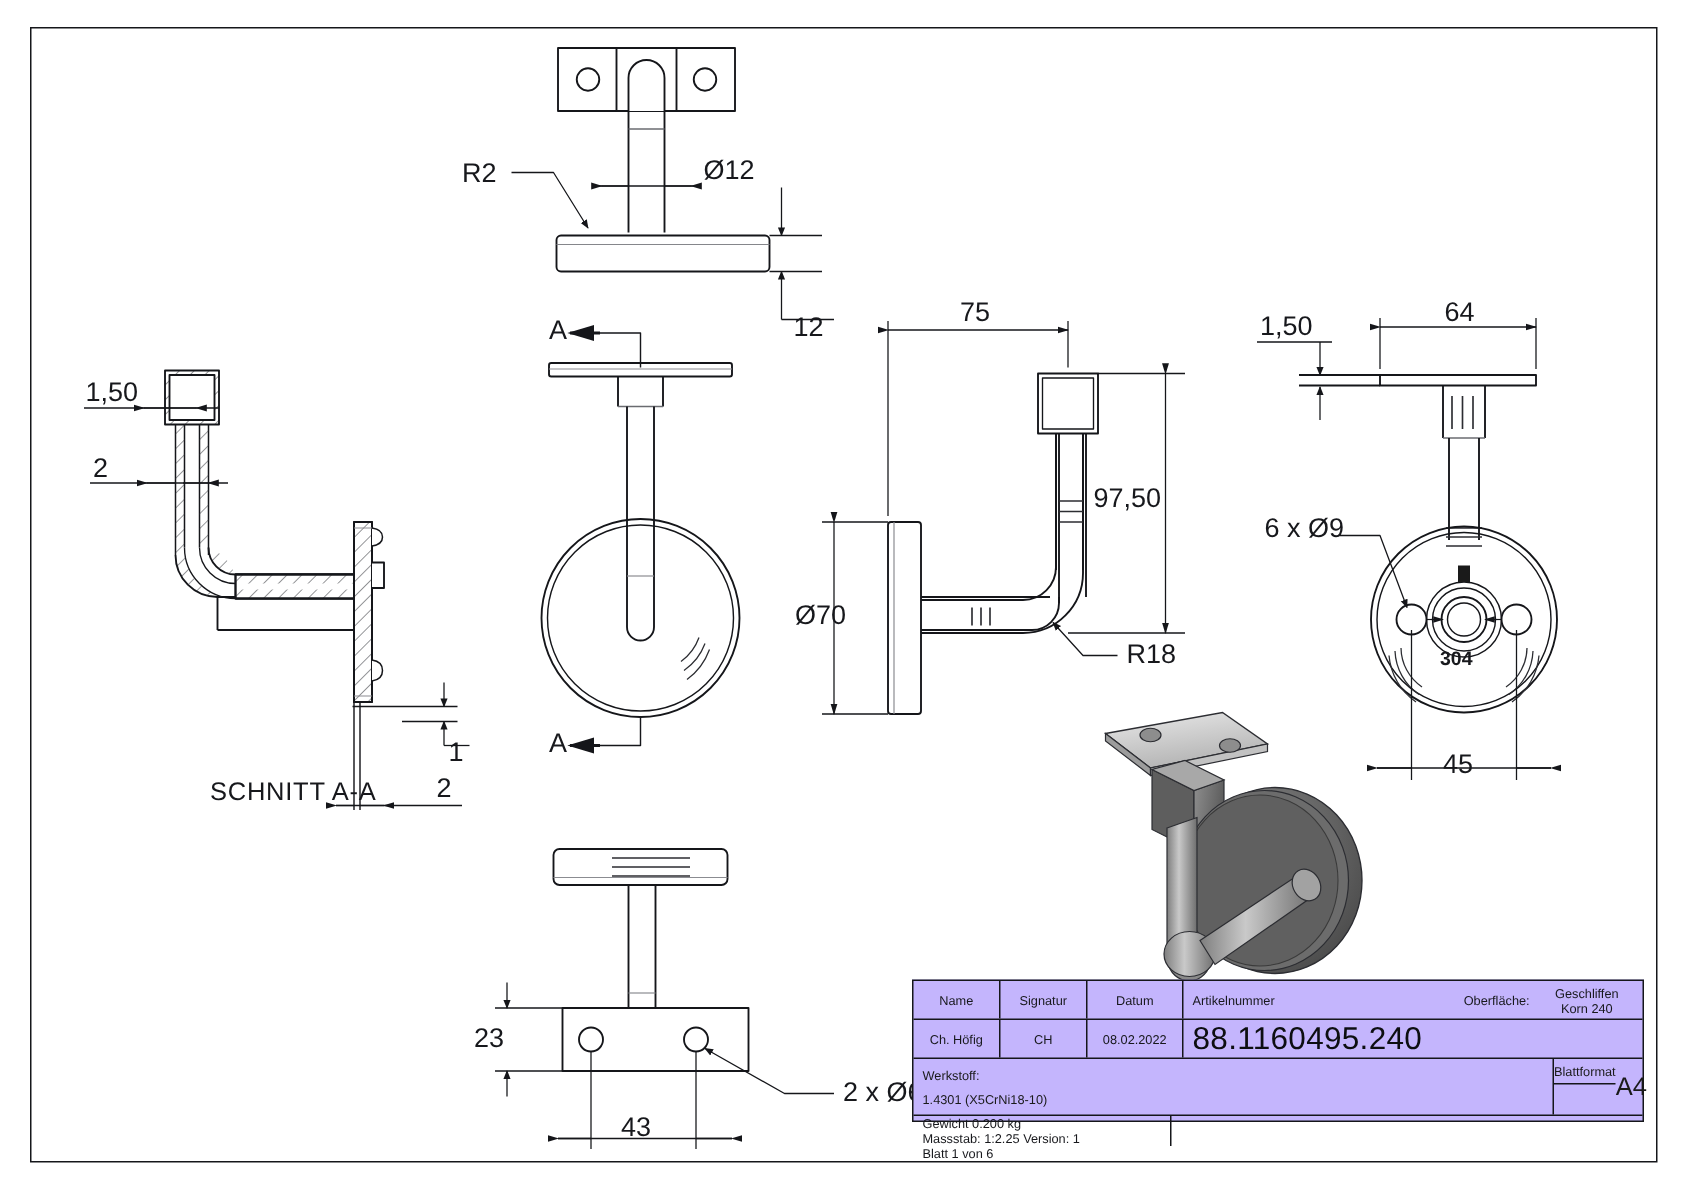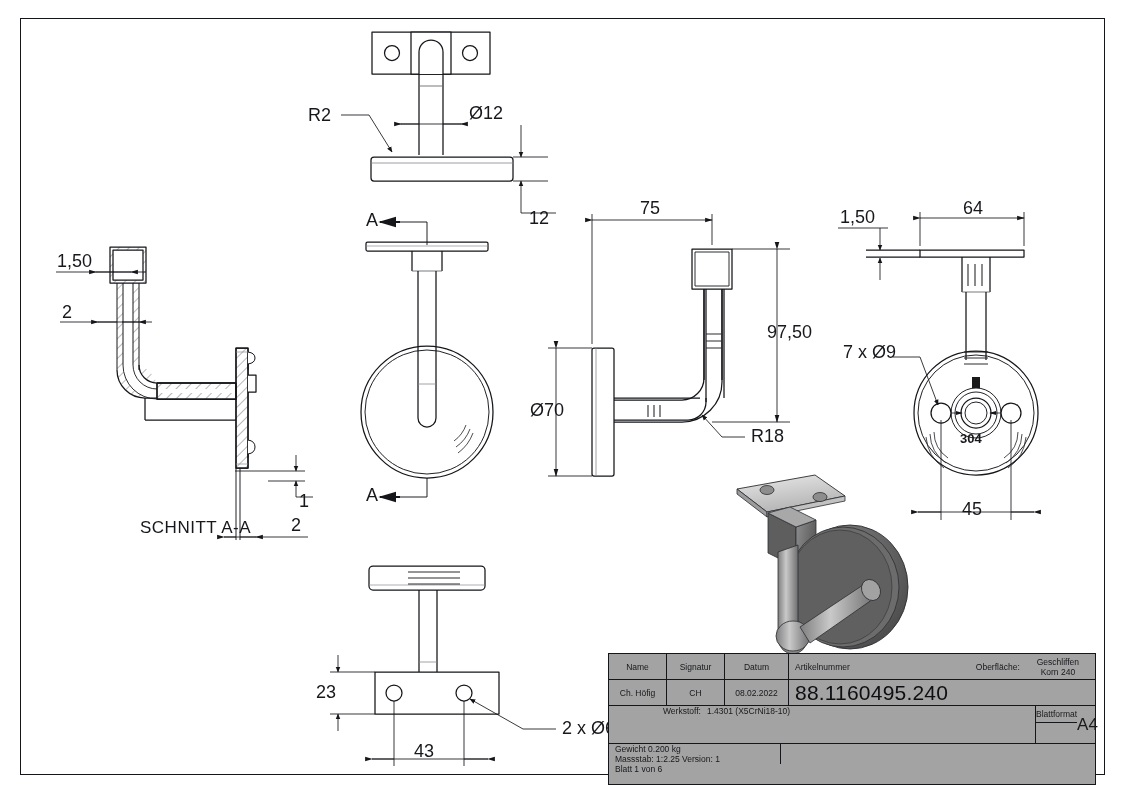--- a/index.html
+++ b/index.html
@@ -5,37 +5,37 @@
   html,body{margin:0;padding:0;background:#ffffff;}
   body{width:1123px;height:794px;position:relative;overflow:hidden;
        font-family:"Liberation Sans",sans-serif;color:#1a1a1a;}
   #sheet{position:absolute;left:0;top:0;width:1123px;height:794px;background:#fff;}
   .frame{position:absolute;left:20px;top:18px;width:1085px;height:757px;
          border:1.6px solid #15161a;box-sizing:border-box;background:#fff;}
   svg{position:absolute;left:0;top:0;width:1123px;height:794px;overflow:visible;}
   .lbl{position:absolute;font-family:"Liberation Sans",sans-serif;color:#17181c;
        white-space:nowrap;line-height:1;}
   
-  .tb{position:absolute;left:608px;top:653px;width:488px;height:132px;
-      border:1.3px solid #15161a;box-sizing:border-box;background:#a3a3a3;}
+  .tb{position:absolute;left:608px;top:653px;width:488px;height:95px;
+      border:1.3px solid #15161a;box-sizing:border-box;background:#c4b5fd;}
   .tb .row{display:flex;box-sizing:border-box;}
   .tb .r1{height:26px;border-bottom:1.1px solid #15161a;}
   .tb .r2{height:26px;border-bottom:1.3px solid #15161a;}
   .tb .r3{height:38px;border-bottom:1.3px solid #15161a;}
   .tb .r4{height:21px;flex-direction:column;}
   .cell{box-sizing:border-box;display:flex;align-items:center;
         padding:0 6px;font-size:8.5px;color:#17181c;}
   .cc{justify-content:center;}
   .vb{border-right:1.1px solid #15161a;}
   .vbh{border-right:1.3px solid #15161a;}
   .w-name{width:58px;} .w-sig{width:58px;} .w-dat{width:64px;}
   .w-rest{flex:1;}
   .artnum{font-size:21px;letter-spacing:.2px;color:#0d0e11;}
-  .tb-sub{display:flex;flex-direction:row;justify-content:flex-start;gap:6px;
-          padding:0 6px;box-sizing:border-box;font-size:8.5px;margin-left:48px;}
+  .tb-sub{display:flex;flex-direction:column;justify-content:center;gap:6px;
+          padding:0 6px;box-sizing:border-box;font-size:8.5px;}
   .fmt-col{width:60px;display:flex;flex-direction:row;box-sizing:border-box;
            border-left:1.3px solid #15161a;}
   .fmt-top{height:17px;display:flex;align-items:center;justify-content:center;
            font-size:8.5px;border-bottom:1.1px solid #15161a;box-sizing:border-box;}
   .fmt-bot{flex:1;display:flex;align-items:center;justify-content:center;
            font-size:17px;box-sizing:border-box;}
   .w-gew{width:172px;} .w-mas{width:172px;}
 </style>
 </head>
 <body>
@@ -395,27 +395,27 @@
   <div class="lbl" style="left:57px;top:252px;font-size:18px;">1,50</div>
   <div class="lbl" style="left:62px;top:303px;font-size:18px;">2</div>
   <div class="lbl" style="left:299px;top:492px;font-size:18px;">1</div>
   <div class="lbl" style="left:291px;top:516px;font-size:18px;">2</div>
   <div class="lbl" style="left:140px;top:503px;font-size:17px;letter-spacing:.5px;margin-top:16px;">SCHNITT A-A</div>
 
   <div class="lbl" style="left:366px;top:211px;font-size:18px;">A</div>
   <div class="lbl" style="left:366px;top:486px;font-size:18px;">A</div>
 
   <div class="lbl" style="left:640px;top:199px;font-size:18px;">75</div>
-  <div class="lbl" style="left:767px;top:323px;font-size:18px;">97,50</div>
+  <div class="lbl" style="left:729px;top:323px;font-size:18px;">97,50</div>
   <div class="lbl" style="left:530px;top:401px;font-size:18px;">Ø70</div>
   <div class="lbl" style="left:751px;top:427px;font-size:18px;">R18</div>
 
   <div class="lbl" style="left:840px;top:208px;font-size:18px;">1,50</div>
   <div class="lbl" style="left:963px;top:199px;font-size:18px;">64</div>
-  <div class="lbl" style="left:843px;top:343px;font-size:18px;">7 x Ø9</div>
+  <div class="lbl" style="left:843px;top:343px;font-size:18px;">6 x Ø9</div>
   <div class="lbl" style="left:962px;top:500px;font-size:18px;">45</div>
   <div class="lbl" style="left:960px;top:432px;font-size:13px;font-weight:bold;">304</div>
 
   <div class="lbl" style="left:316px;top:683px;font-size:18px;">23</div>
   <div class="lbl" style="left:414px;top:742px;font-size:18px;">43</div>
   <div class="lbl" style="left:562px;top:719px;font-size:18px;">2 x Ø6,50</div>
 
   <div class="tb">
     <div class="row r1">
       <div class="cell cc vb w-name">Name</div>

